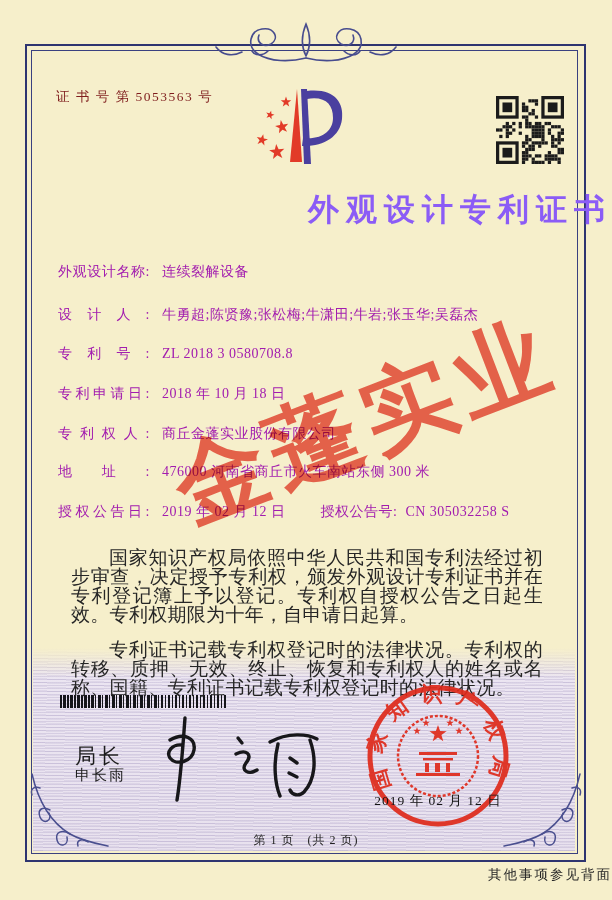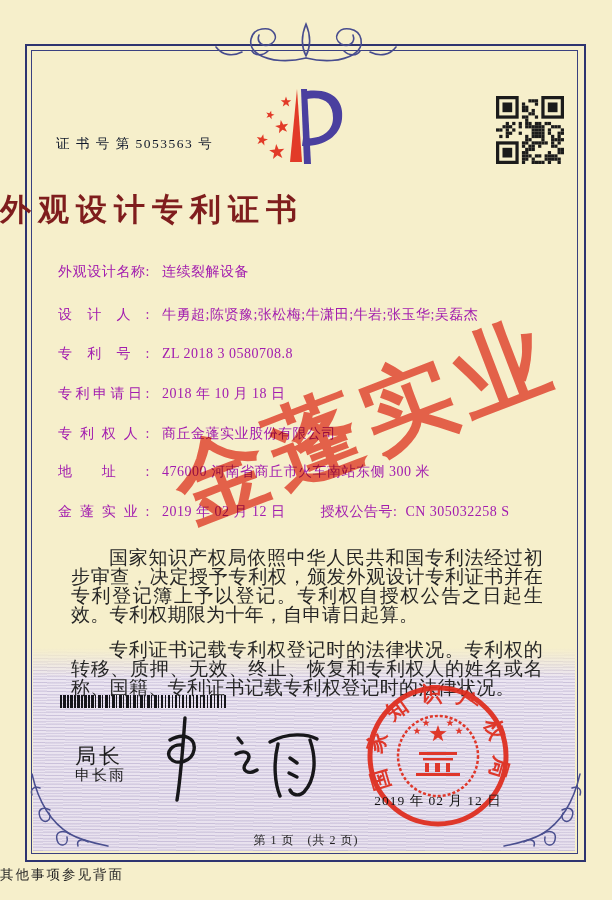--- a/index.html
+++ b/index.html
@@ -17,25 +17,25 @@
   .ornament{position:absolute;pointer-events:none;}
   
   .band{position:absolute;left:33px;top:648px;width:542px;height:203px;z-index:0;
     background:
       repeating-linear-gradient(0deg, rgba(128,112,168,.20) 0 1px, rgba(0,0,0,0) 1px 3px),
       repeating-linear-gradient(3deg, rgba(128,112,168,.12) 0 1px, rgba(0,0,0,0) 1px 4px),
       linear-gradient(#ece6f2,#e8e1ee);}
   .band::before{content:"";position:absolute;left:0;top:0;right:0;height:30px;
     background:linear-gradient(#f6efcb,rgba(246,239,203,0));}
   
-  .cert-no{position:absolute;left:56px;top:88px;font-size:13.5px;letter-spacing:1.5px;color:#0f172a;z-index:2;margin-top:47px;}
+  .cert-no{position:absolute;left:56px;top:88px;font-size:13.5px;letter-spacing:1.5px;color:#7f1d1d;z-index:2;}
   .logo{position:absolute;left:240px;top:88px;width:140px;height:102px;z-index:2;}
   .qr{position:absolute;left:496px;top:96px;width:68px;height:68px;z-index:2;}
-  .title{position:absolute;left:0;right:0;top:189px;text-align:left;
-    font-size:31px;font-weight:700;letter-spacing:7px;color:#7f1d1d;z-index:2;}
+  .title{position:absolute;left:0;right:0;top:189px;text-align:right;
+    font-size:31px;font-weight:700;letter-spacing:7px;color:#8b5cf6;z-index:2;}
   
   .frow{position:absolute;left:58px;width:510px;font-size:14px;color:#a21caf;z-index:2;white-space:nowrap;}
   .flabel{display:inline-block;width:92px;text-align:justify;text-align-last:justify;letter-spacing:.5px;}
   .fvalue{margin-left:12px;letter-spacing:.5px;}
   .grant-label{margin-left:35px;letter-spacing:.5px;}
   .grant-value{margin-left:8px;letter-spacing:.5px;}
   
   .paras{position:absolute;left:55px;top:532px;width:504px;z-index:2;}
   .paras p{margin:16px;font-size:19px;line-height:19px;text-align:justify;
     text-indent:2em;color:#262626;letter-spacing:.3px;}
@@ -48,21 +48,21 @@
   .barcode{position:absolute;left:60px;top:695px;width:168px;height:13px;z-index:1;
     background:repeating-linear-gradient(90deg,#15151a 0 1.5px,transparent 1.5px 3px,#15151a 3px 5.5px,transparent 5.5px 7px);}
   .director-title{position:absolute;left:75px;top:742px;font-size:21px;letter-spacing:3px;color:#1c1c1c;z-index:2;}
   .director-name{position:absolute;left:75px;top:766px;font-size:15px;letter-spacing:2px;color:#1c1c1c;z-index:2;}
   .signature{position:absolute;left:152px;top:712px;width:175px;height:92px;z-index:2;}
   .seal{position:absolute;left:364px;top:682px;width:148px;height:148px;z-index:2;}
   .seal-date{position:absolute;left:364px;top:792px;width:148px;text-align:center;
     font-size:13.5px;color:#141414;letter-spacing:1px;z-index:4;}
   .page-number{position:absolute;left:0;right:0;top:832px;text-align:center;
     font-size:12px;color:#222;letter-spacing:1px;z-index:2;}
-  .back-note{position:absolute;left:0;right:0;top:866px;text-align:left;
+  .back-note{position:absolute;left:0;right:0;top:866px;text-align:right;
     font-size:13.5px;color:#262626;letter-spacing:2px;z-index:2;}
 </style>
 </head>
 <body>
 
 <div class="page">
 
   <div class="border-outer"></div>
   <div class="border-inner"></div>
 
@@ -268,21 +268,21 @@
   <div class="frow" style="top:385px">
     <span class="flabel">专利申请日:</span><span class="fvalue">2018 年 10 月 18 日</span>
   </div>
   <div class="frow" style="top:425px">
     <span class="flabel">专利权人:</span><span class="fvalue">商丘金蓬实业股份有限公司</span>
   </div>
   <div class="frow" style="top:463px">
     <span class="flabel">地址:</span><span class="fvalue">476000 河南省商丘市火车南站东侧 300 米</span>
   </div>
   <div class="frow" style="top:503px">
-    <span class="flabel">金蓬实业:</span><span class="fvalue">2019 年 02 月 12 日</span><span class="grant-label">授权公告号:</span><span class="grant-value">CN 305032258 S</span>
+    <span class="flabel">授权公告日:</span><span class="fvalue">2019 年 02 月 12 日</span><span class="grant-label">授权公告号:</span><span class="grant-value">CN 305032258 S</span>
   </div>
 
   <div class="paras">
     <p>国家知识产权局依照中华人民共和国专利法经过初步审查，决定授予专利权，颁发外观设计专利证书并在专利登记簿上予以登记。专利权自授权公告之日起生效。专利权期限为十年，自申请日起算。</p>
     <p>专利证书记载专利权登记时的法律状况。专利权的转移、质押、无效、终止、恢复和专利权人的姓名或名称、国籍、专利证书记载专利权登记时的法律状况。</p>
   </div>
 
   <div class="barcode"></div>
 
   <div class="director-title">局长</div>

